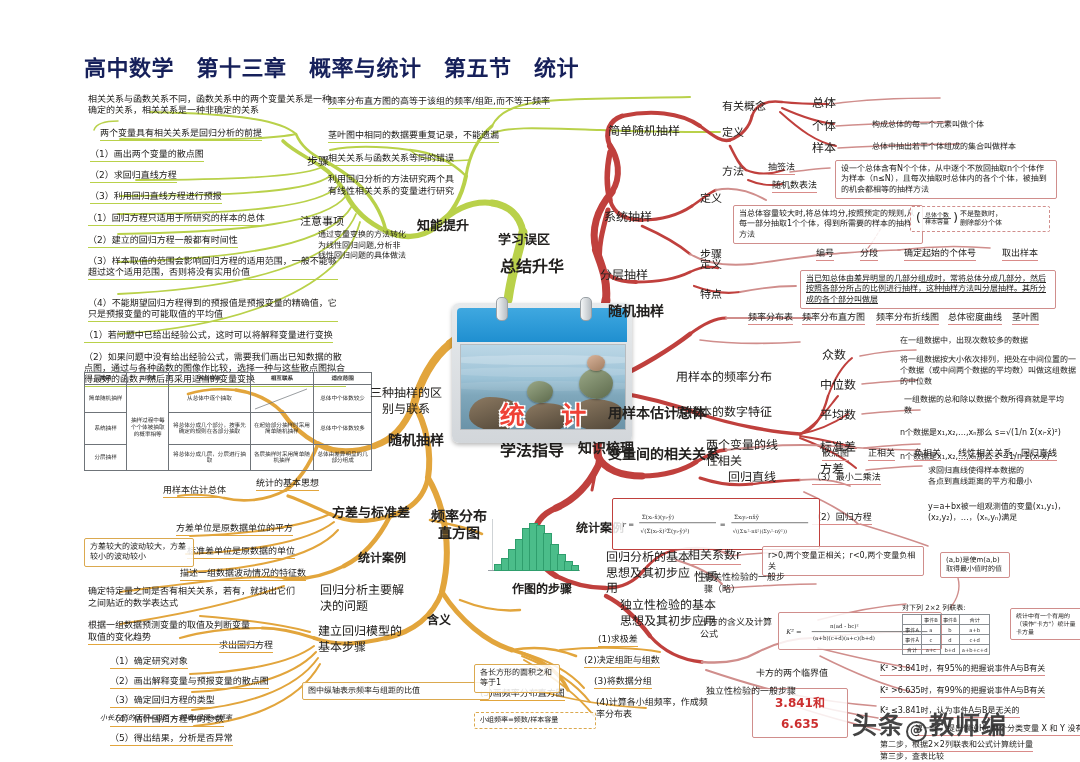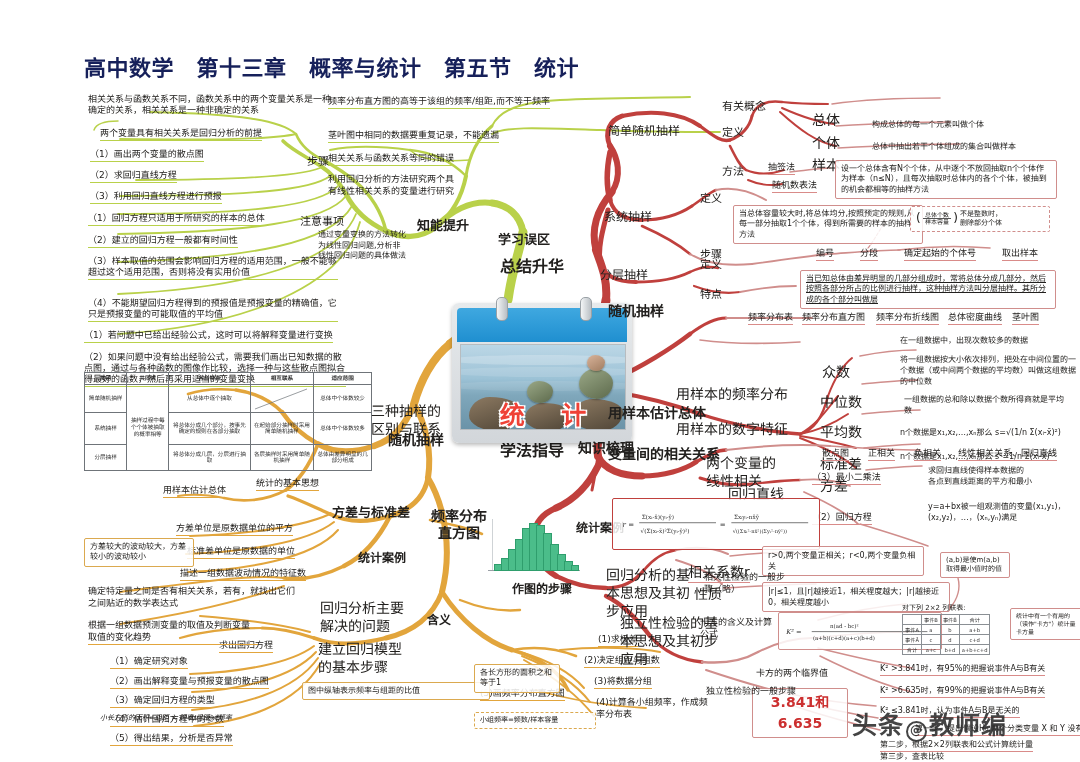--- a/index.html
+++ b/index.html
@@ -15,21 +15,21 @@
   #root{position:relative;width:1080px;height:762px;overflow:hidden;}
   #wires{position:absolute;left:0;top:0;width:1080px;height:762px;pointer-events:none;}
 
   .t{position:absolute;white-space:pre;line-height:1.22;}
   .ttl{font-weight:bold;color:#16205a;letter-spacing:.5px;}
 
   
   .s7{font-size:7px;}
   .s8{font-size:8px;}
   .s9{font-size:9px;}
-  .s10{font-size:14px;margin-top:16px;}
+  .s10{font-size:12px;}
   .s11{font-size:11px;}
   .s12{font-size:12px;}
   .s13{font-size:13px;}
   .s14{font-size:14px;}
   .s16{font-size:16px;}
   .s22{font-size:22px;}
 
   .b{font-weight:bold;}
 
   
@@ -507,21 +507,20 @@
       <line x1="174" y1="28" x2="294" y2="28" stroke="#2a2a2a" stroke-width="1"></line>
       <text x="176" y="44" font-size="8" fill="#2a2a2a" font-family="DejaVu Serif, serif">√((Σxᵢ²-nx̄²)(Σyᵢ²-nȳ²))</text>
     </svg>
   </div>
 
   <div class="t s10" style="left:606px;top:550px;width:90px;white-space:normal;line-height:1.3;">回归分析的基本思想及其初步应用</div>
   <div class="t s10" style="left:620px;top:598px;width:98px;white-space:normal;line-height:1.3;">独立性检验的基本思想及其初步应用</div>
   <div class="t s10 ul-pink" style="left:688px;top:548px;">相关系数r</div>
   <div class="t s10" style="left:694px;top:570px;">性质</div>
   <div class="box pink s8" style="left:762px;top:546px;width:150px;line-height:1.4;">r&gt;0,两个变量正相关；r&lt;0,两个变量负相关</div>
-  <div class="box pink s8" style="left:762px;top:582px;width:176px;line-height:1.4;">|r|≤1，且|r|越接近1，相关程度越大；|r|越接近0，相关程度越小</div>
   <div class="t s9" style="left:704px;top:572px;width:86px;white-space:normal;line-height:1.3;">相关性检验的一般步骤（略）</div>
 
   <div class="t s9" style="left:700px;top:616px;width:74px;white-space:normal;line-height:1.35;">卡方的含义及计算公式</div>
   <div class="box pink" style="left:778px;top:612px;width:152px;height:30px;display:flex;align-items:center;">
     <svg viewBox="0 0 240 46" width="148" height="28">
       <text x="2" y="28" font-size="11" fill="#2a2a2a" font-family="DejaVu Serif, serif" font-style="italic">K² =</text>
       <text x="74" y="18" font-size="9" fill="#2a2a2a" font-family="DejaVu Serif, serif">n(ad - bc)²</text>
       <line x1="44" y1="24" x2="234" y2="24" stroke="#2a2a2a" stroke-width="1"></line>
       <text x="46" y="38" font-size="9" fill="#2a2a2a" font-family="DejaVu Serif, serif">(a+b)(c+d)(a+c)(b+d)</text>
     </svg>

